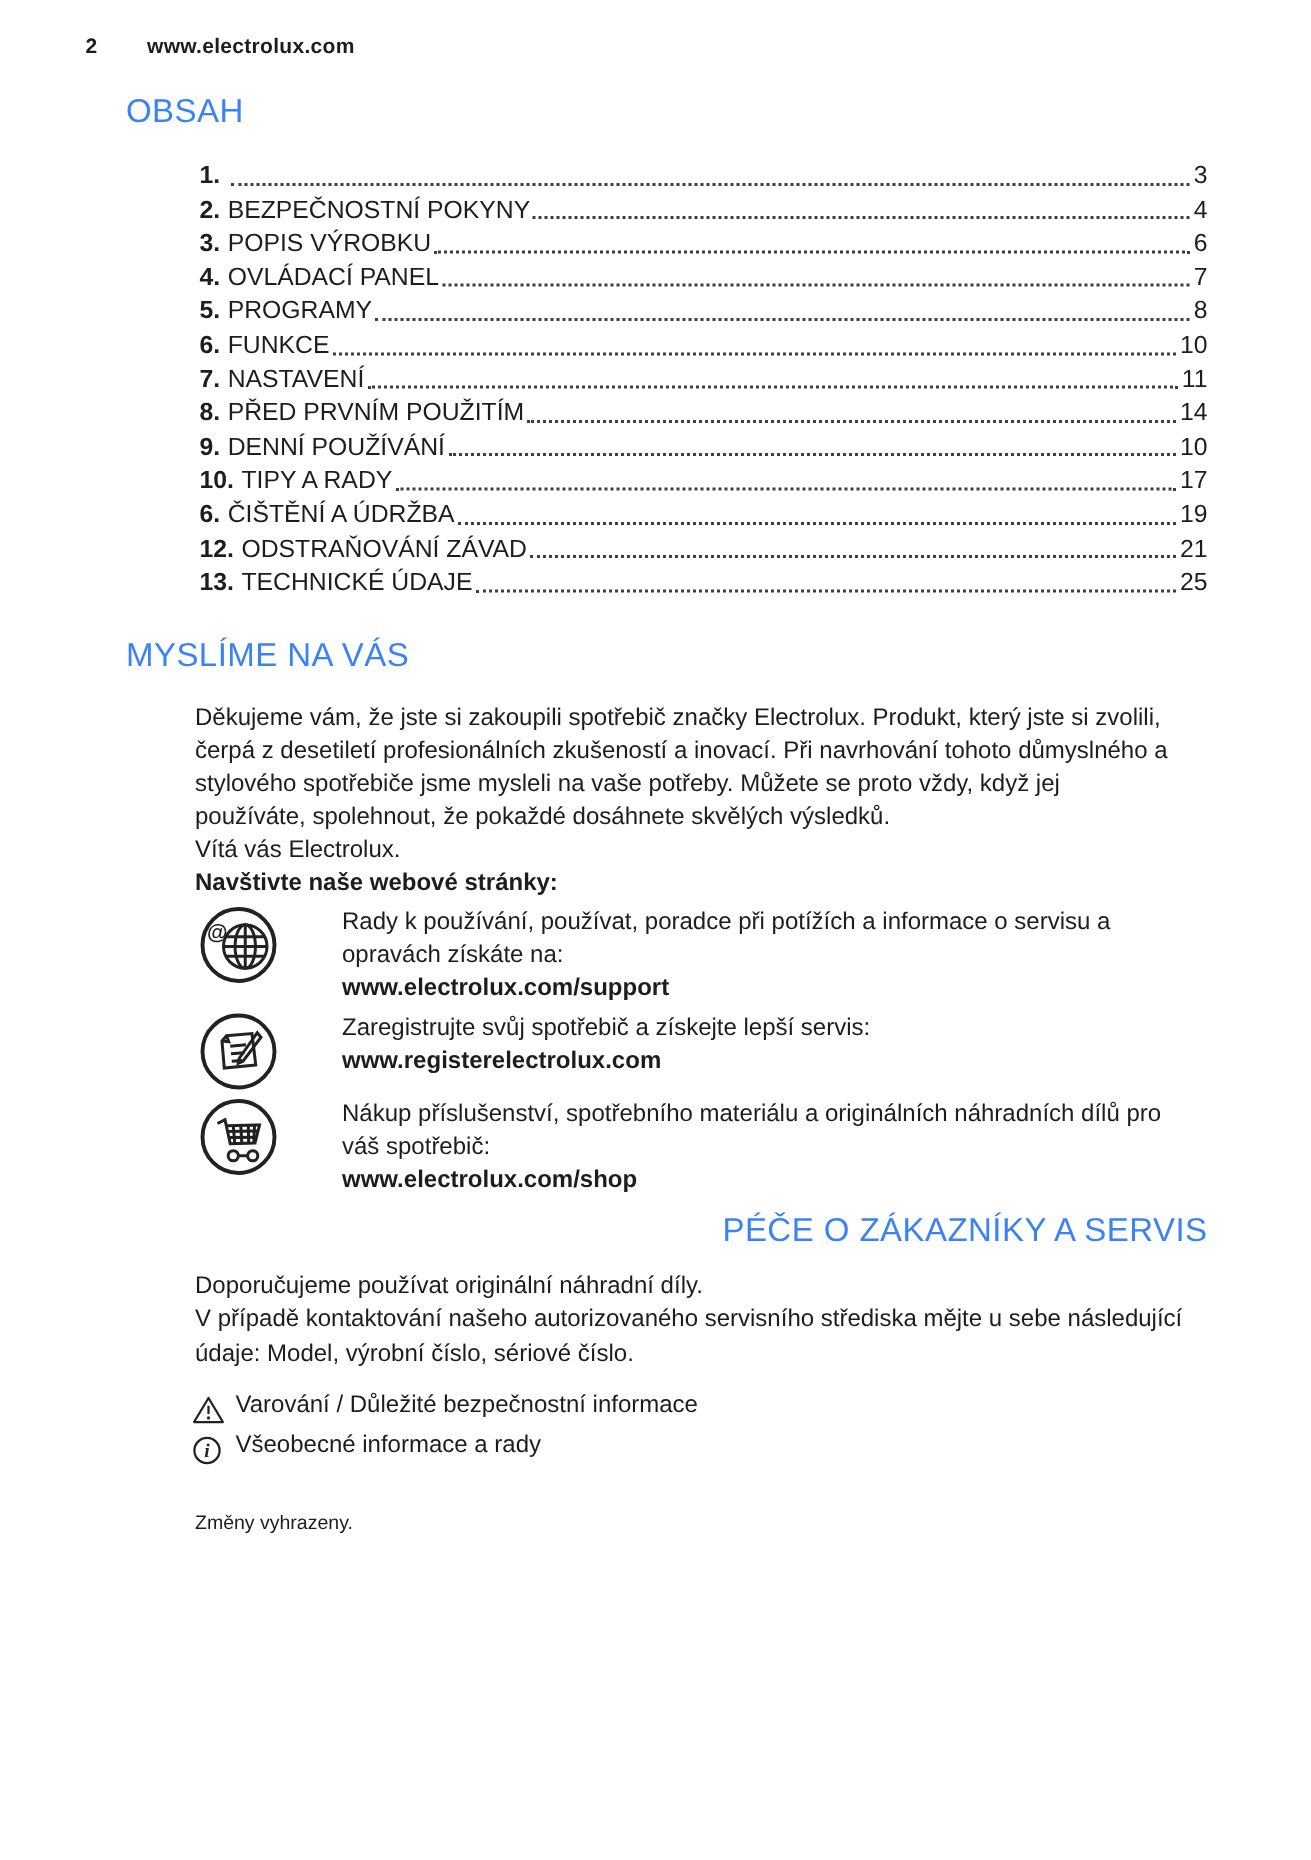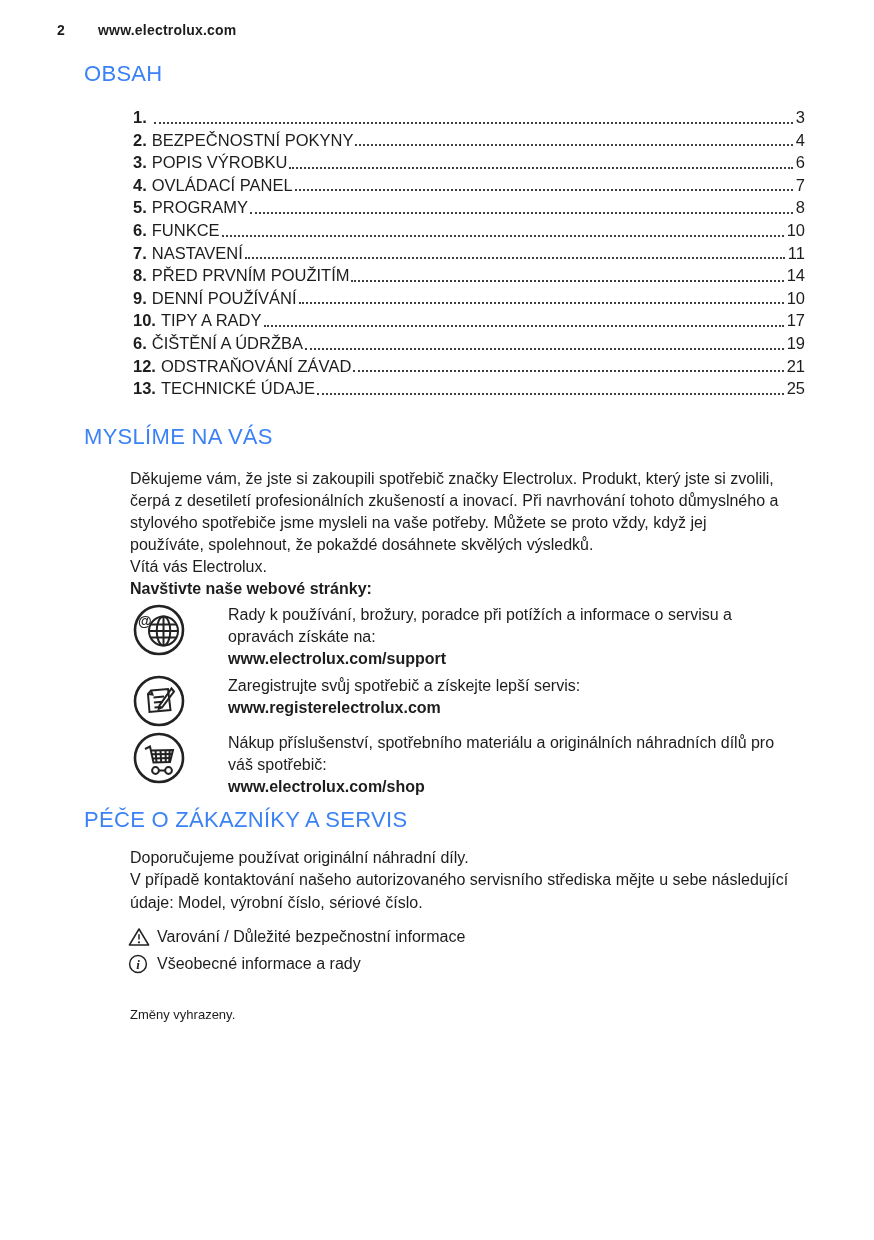--- a/index.html
+++ b/index.html
@@ -36,21 +36,21 @@
   .bold { font-weight:bold; }
   
   .linkrows { margin:4px 0 0 76px; width:648px; }
   .linkrow { display:flex; align-items:flex-start; margin-bottom:5px; }
   .linkrow .icn { flex:0 0 52px; margin-right:43px; }
   .linkrow .txt { font-size:16px; line-height:22px; }
   svg { display:block; }
   
   .care { margin:10px 0 0 73px; width:660px; font-size:16px; line-height:22.5px; }
   .legend { margin:9px 0 0 71px; }
-  .legend-row { display:flex; align-items:center; line-height:27px; height:27px; }
+  .legend-row { display:flex; align-items:flex-end; line-height:27px; height:27px; }
   .legend-row .licn { width:24px; margin-right:5px; display:flex; align-items:center; }
   .legend-row .ltxt { font-size:16px; }
   .footer-note { margin:30px 0 0 73px; font-size:13px; }
 </style>
 </head>
 <body>
 
 <div class="page">
 
   <div class="hdr">
@@ -154,21 +154,21 @@
       <span class="icn">
         <svg width="52" height="52" viewBox="0 0 52 52" fill="none" stroke="#222" stroke-width="2">
           <circle cx="26" cy="26" r="24" stroke-width="2.6"></circle>
           <circle cx="30.5" cy="27" r="14.5"></circle>
           <ellipse cx="30.5" cy="27" rx="6.8" ry="14.5"></ellipse>
           <path d="M30.5 12.5 V41.5 M17.5 20.5 H43.5 M16 27 H45 M17.5 33.5 H43.5"></path>
           <text x="5" y="22" font-size="14" font-weight="bold" stroke="none" fill="#222" font-family="Liberation Sans, sans-serif">@</text>
         </svg>
       </span>
       <span class="txt">
-        <span>Rady k používání, brožury, poradce při potížích a informace o servisu a opravách získáte na:</span><br>
+        <span>Rady k používání, používat, poradce při potížích a informace o servisu a opravách získáte na:</span><br>
         <span class="bold">www.electrolux.com/support</span>
       </span>
     </div>
 
     <div class="linkrow">
       <span class="icn">
         <svg width="52" height="52" viewBox="0 0 52 52" fill="none" stroke="#222" stroke-width="2">
           <circle cx="26" cy="26" r="24" stroke-width="2.6"></circle>
           <path d="M18 15.5 L35 14 L37.5 35 L16.5 37 L15 19 Z"></path>
           <path d="M18 15.5 L19.5 19.5 L15 19"></path>
@@ -195,21 +195,21 @@
         </svg>
       </span>
       <span class="txt">
         <span>Nákup příslušenství, spotřebního materiálu a originálních náhradních dílů pro váš spotřebič:</span><br>
         <span class="bold">www.electrolux.com/shop</span>
       </span>
     </div>
 
   </div>
 
-  <div class="h1" style="margin-top:4px;">PÉČE O ZÁKAZNÍKY A SERVIS</div>
+  <div class="h1" style="margin-top:4px;text-align:right;">PÉČE O ZÁKAZNÍKY A SERVIS</div>
 
   <div class="care">
     <div>Doporučujeme používat originální náhradní díly.</div>
     <div>V případě kontaktování našeho autorizovaného servisního střediska mějte u sebe následující údaje: Model, výrobní číslo, sériové číslo.</div>
   </div>
 
   <div class="legend">
 
     <div class="legend-row">
       <span class="licn">

